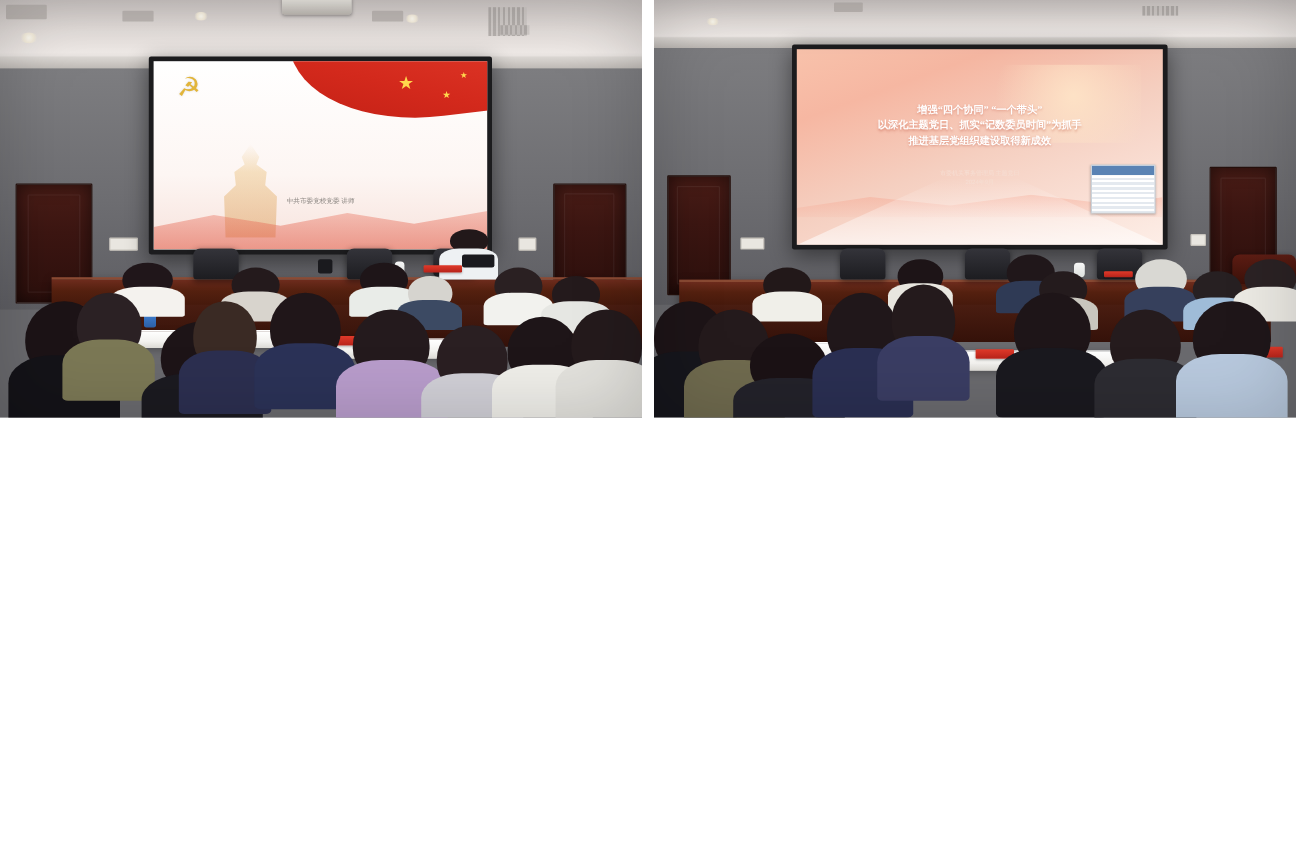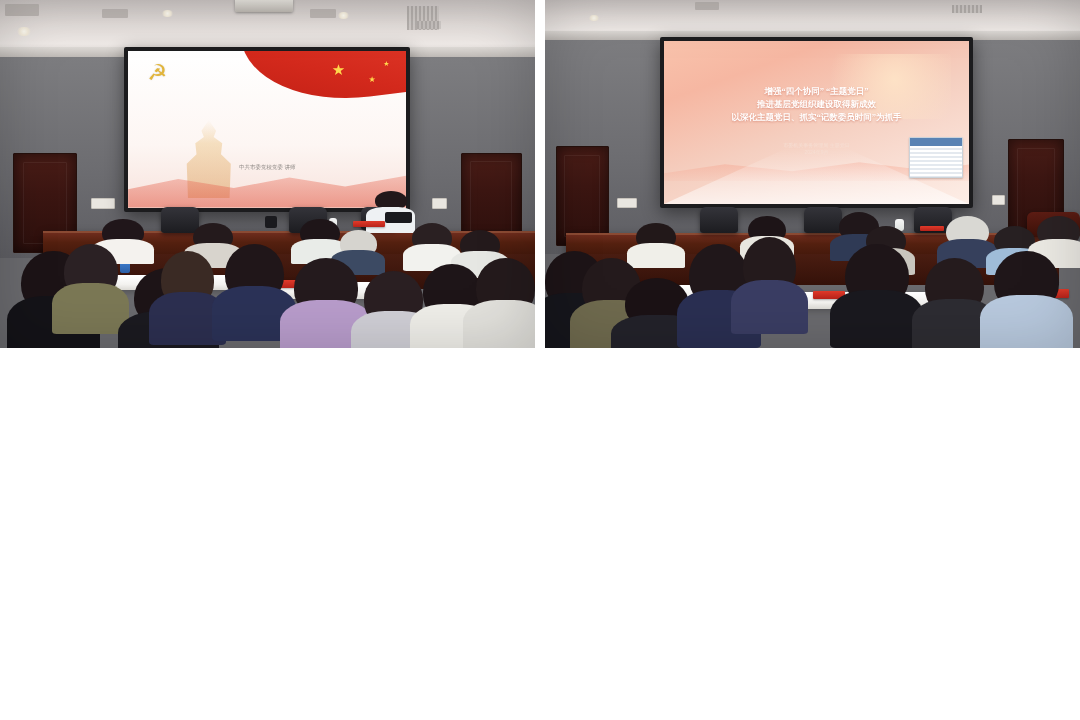--- a/index.html
+++ b/index.html
@@ -260,23 +260,23 @@
       <div class="door" style="right:3%;top:40%;width:10%;height:28%;"></div>
       <div class="wallsign" style="left:13.5%;top:57%;width:3.4%;height:2.2%;"></div>
       <div class="wallsign" style="right:14%;top:56%;width:2%;height:2.4%;"></div>
 
       <div class="screenframe" style="left:21.5%;top:10.5%;width:57%;height:47%;">
         <div class="slide slideB">
           <div class="glow"></div>
           <div class="hills"></div>
           <div class="road"></div>
           <div class="lines" style="font-size:8.5px;">
-            <div>增强“四个协同” “主题党日”</div>
+            <div>增强“四个协同” “一个带头”</div>
+            <div>以深化主题党日、抓实“记数委员时间”为抓手</div>
             <div>推进基层党组织建设取得新成效</div>
-            <div>以深化主题党日、抓实“记数委员时间”为抓手</div>
           </div>
           <div class="sub" style="font-size:5px;">
             <div>市委机关事务管理局 主题党日</div>
             <div>2024年9月</div>
           </div>
           <div class="minipane" style="right:2%;bottom:16%;width:17%;height:24%;">
             <div class="bar"></div>
               <div class="bdy"></div>
           </div>
         </div>

